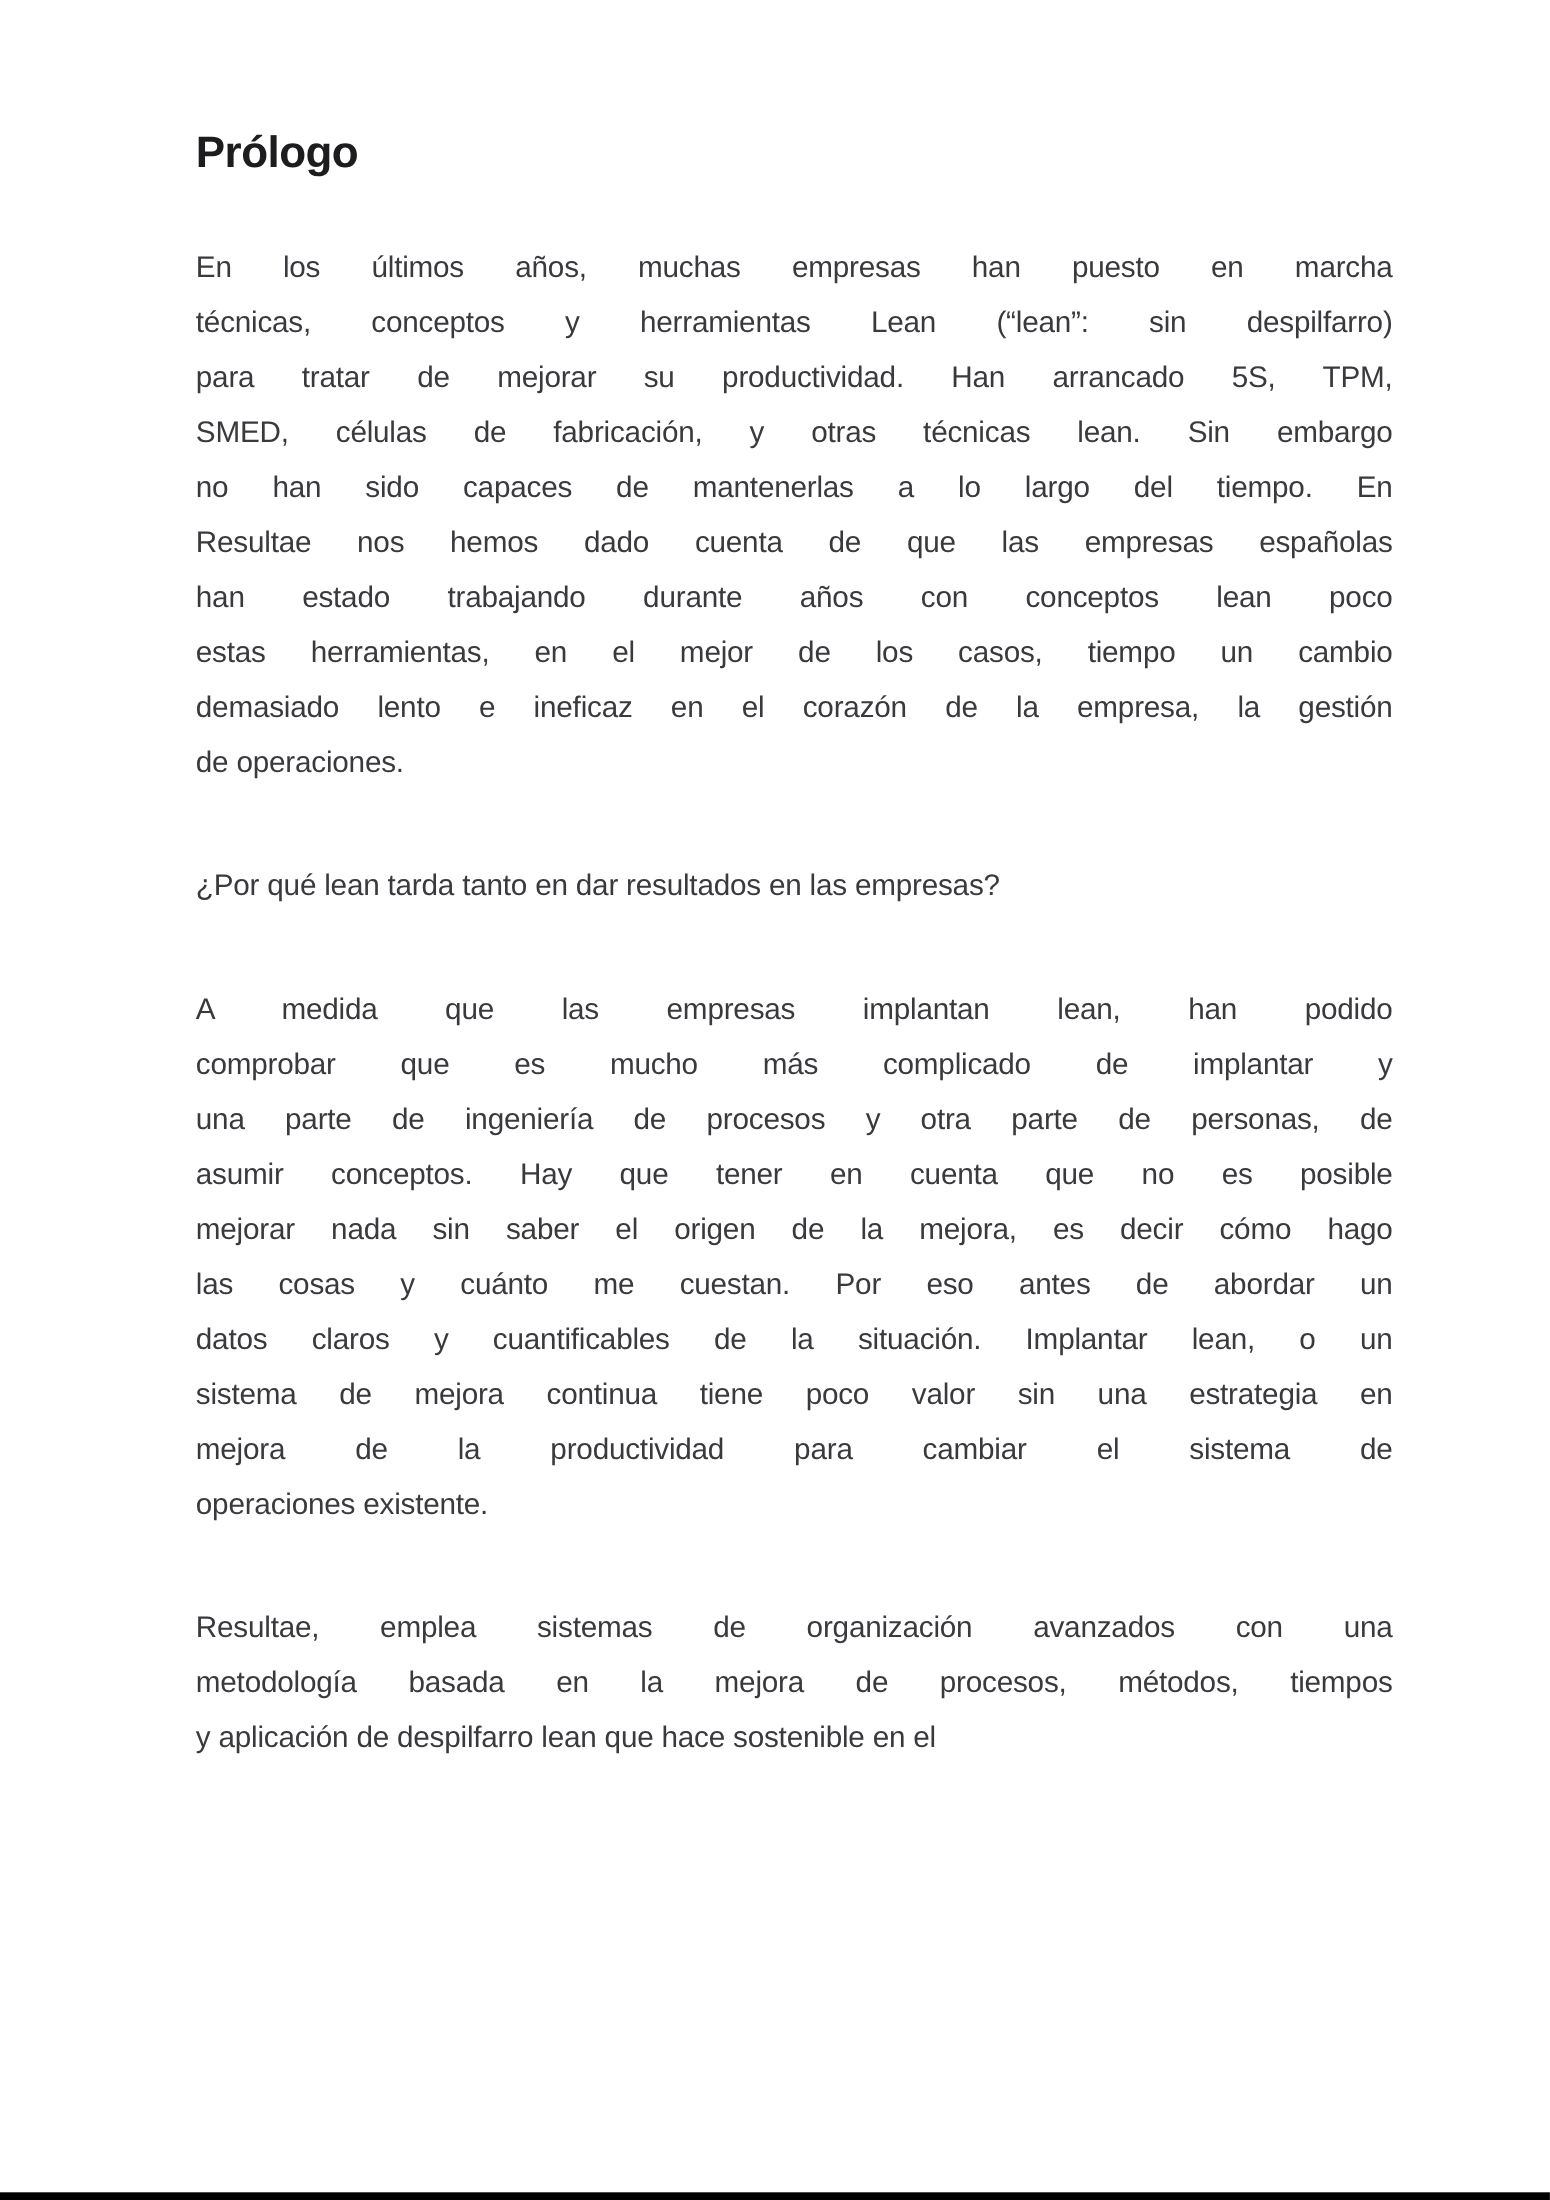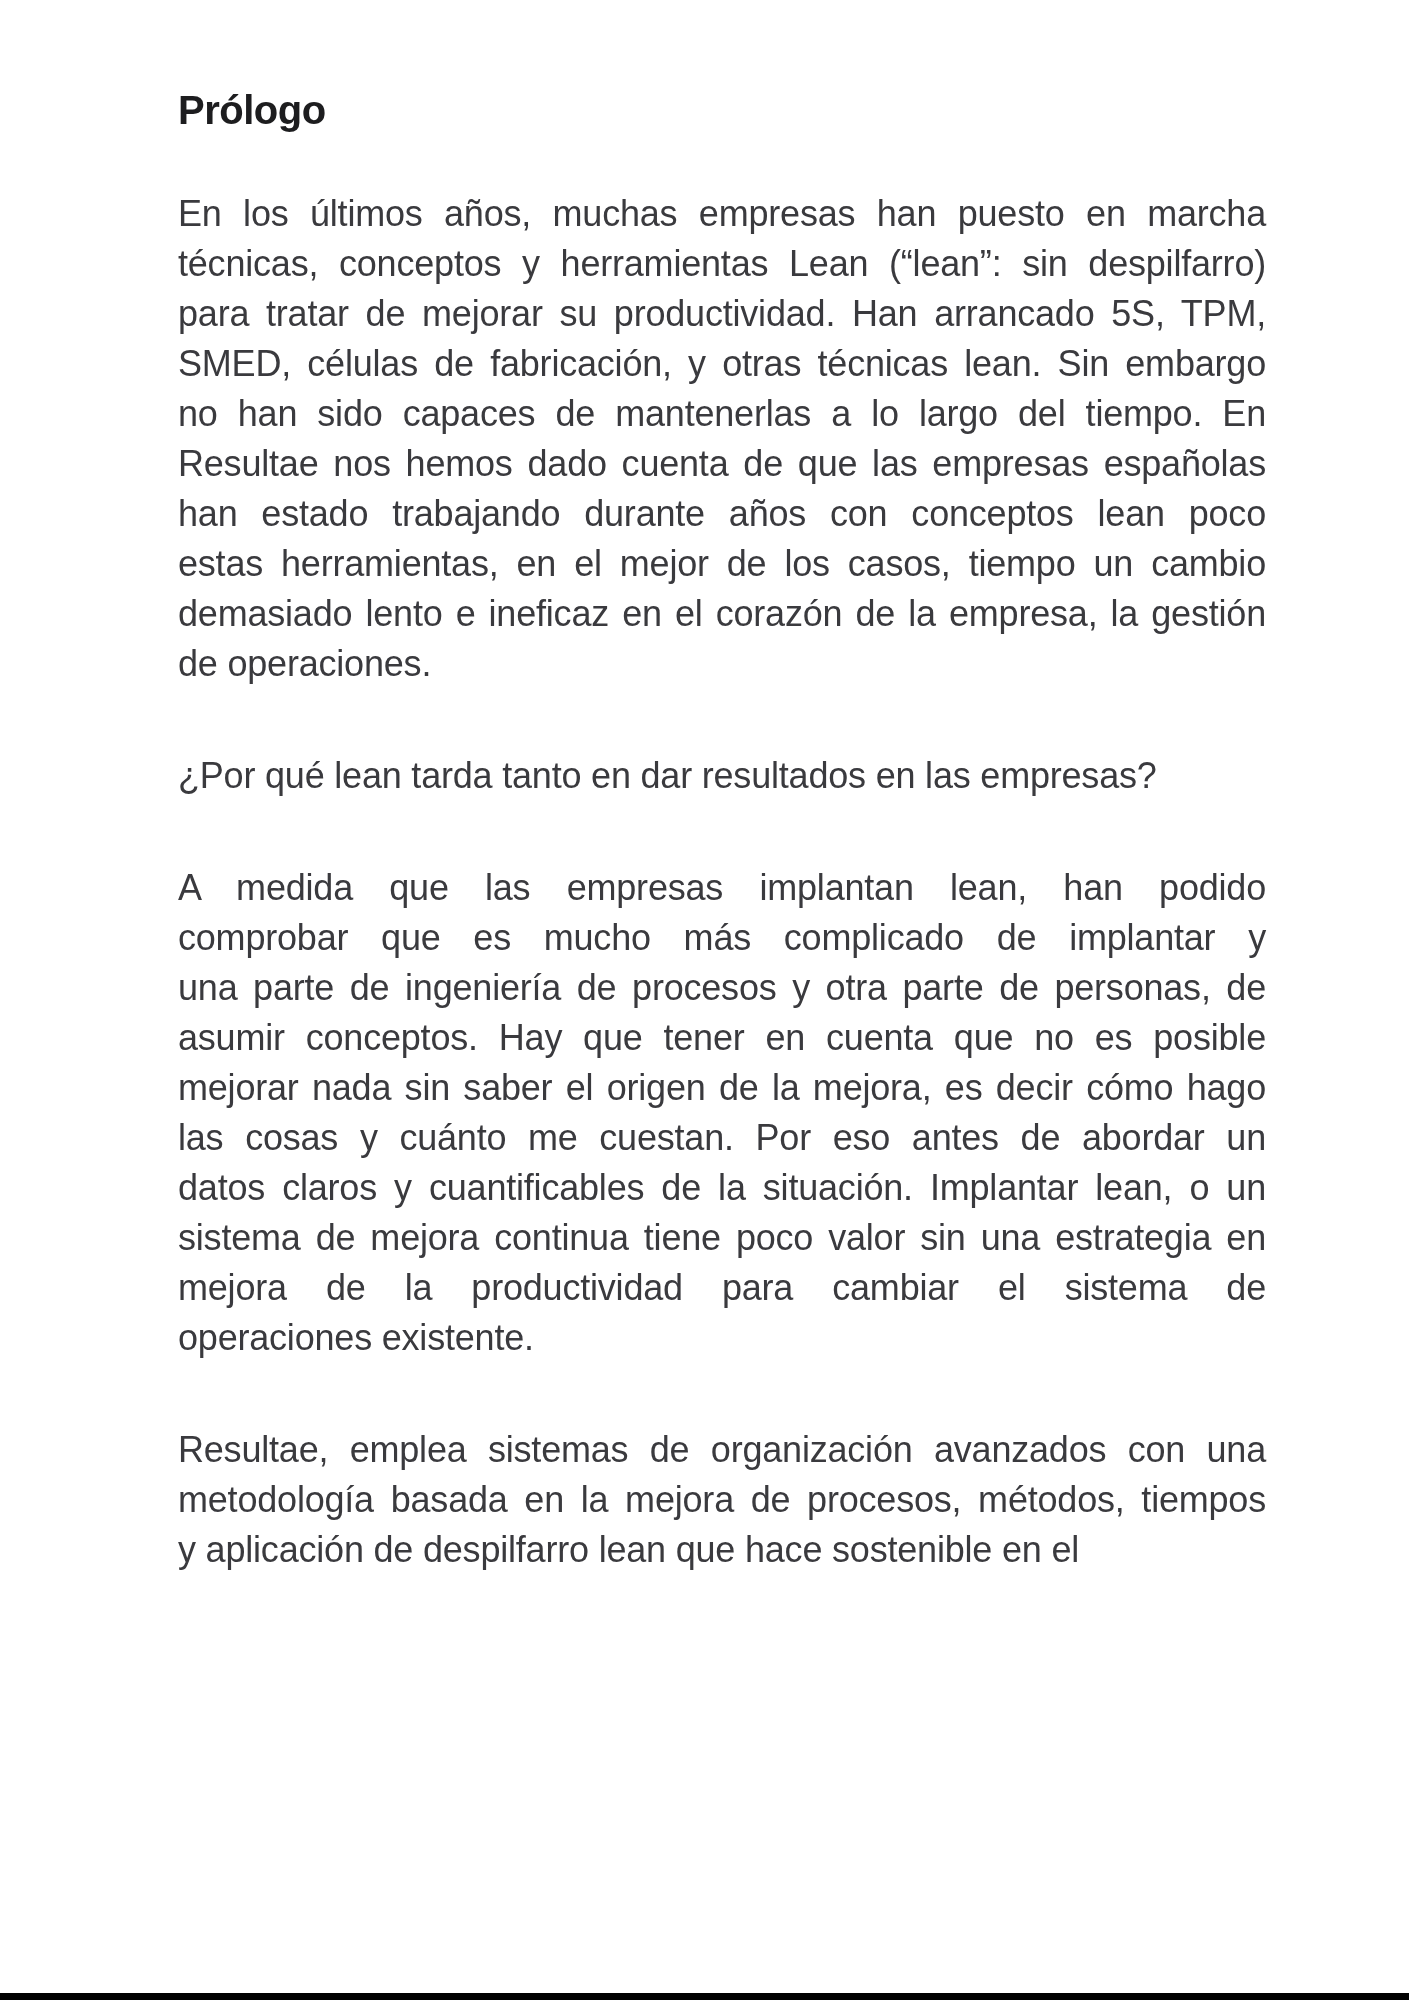--- a/index.html
+++ b/index.html
@@ -15,36 +15,36 @@
     height:2000px;
     background:var(--bg);
     overflow:hidden;
     font-family:"Liberation Sans", sans-serif;
   }
   .content{
     position:absolute;
     left:178px;
     top:0;
     width:1088px;
-    padding-top:86px;
+    padding-top:115px;
     box-sizing:content-box;
   }
   .doc-heading{
     margin:0;
     font-size:40px;
     line-height:48px;
     font-weight:bold;
     color:var(--heading);
     letter-spacing:-0.5px;
   }
   .paragraphs{
     margin-top:55px;
   }
   .para{
-    font-size:36px;
+    font-size:27px;
     line-height:50px;
     color:var(--text);
     letter-spacing:-0.2px;
   }
   .para + .para{
     margin-top:62px;
   }
   .line{
     text-align:justify;
     text-align-last:justify;

